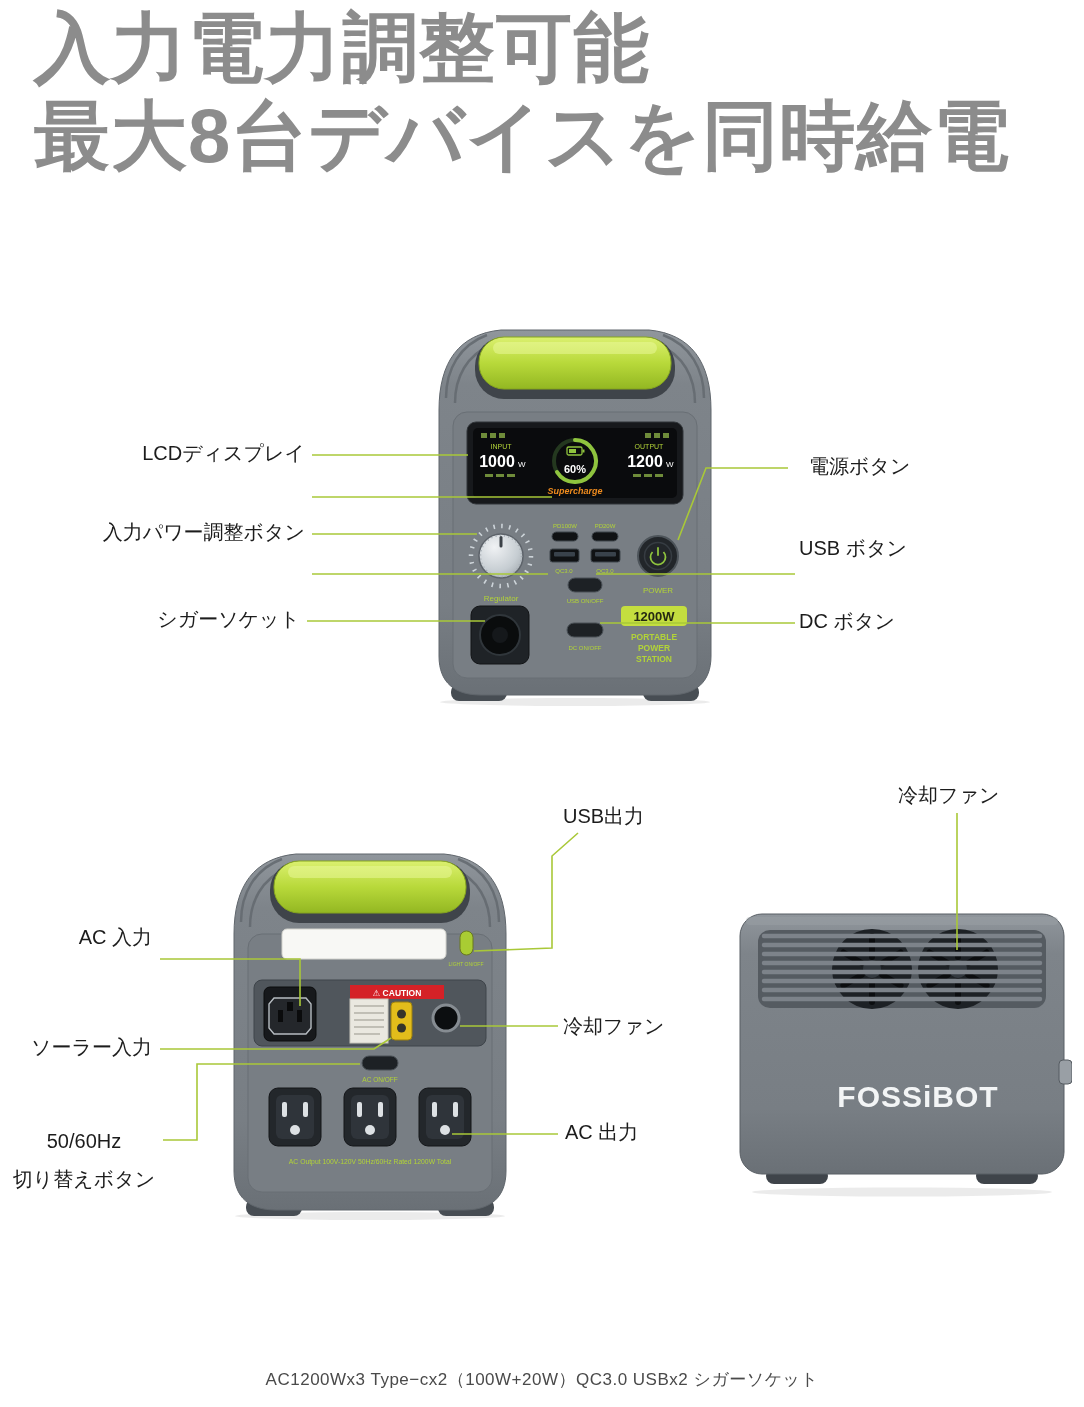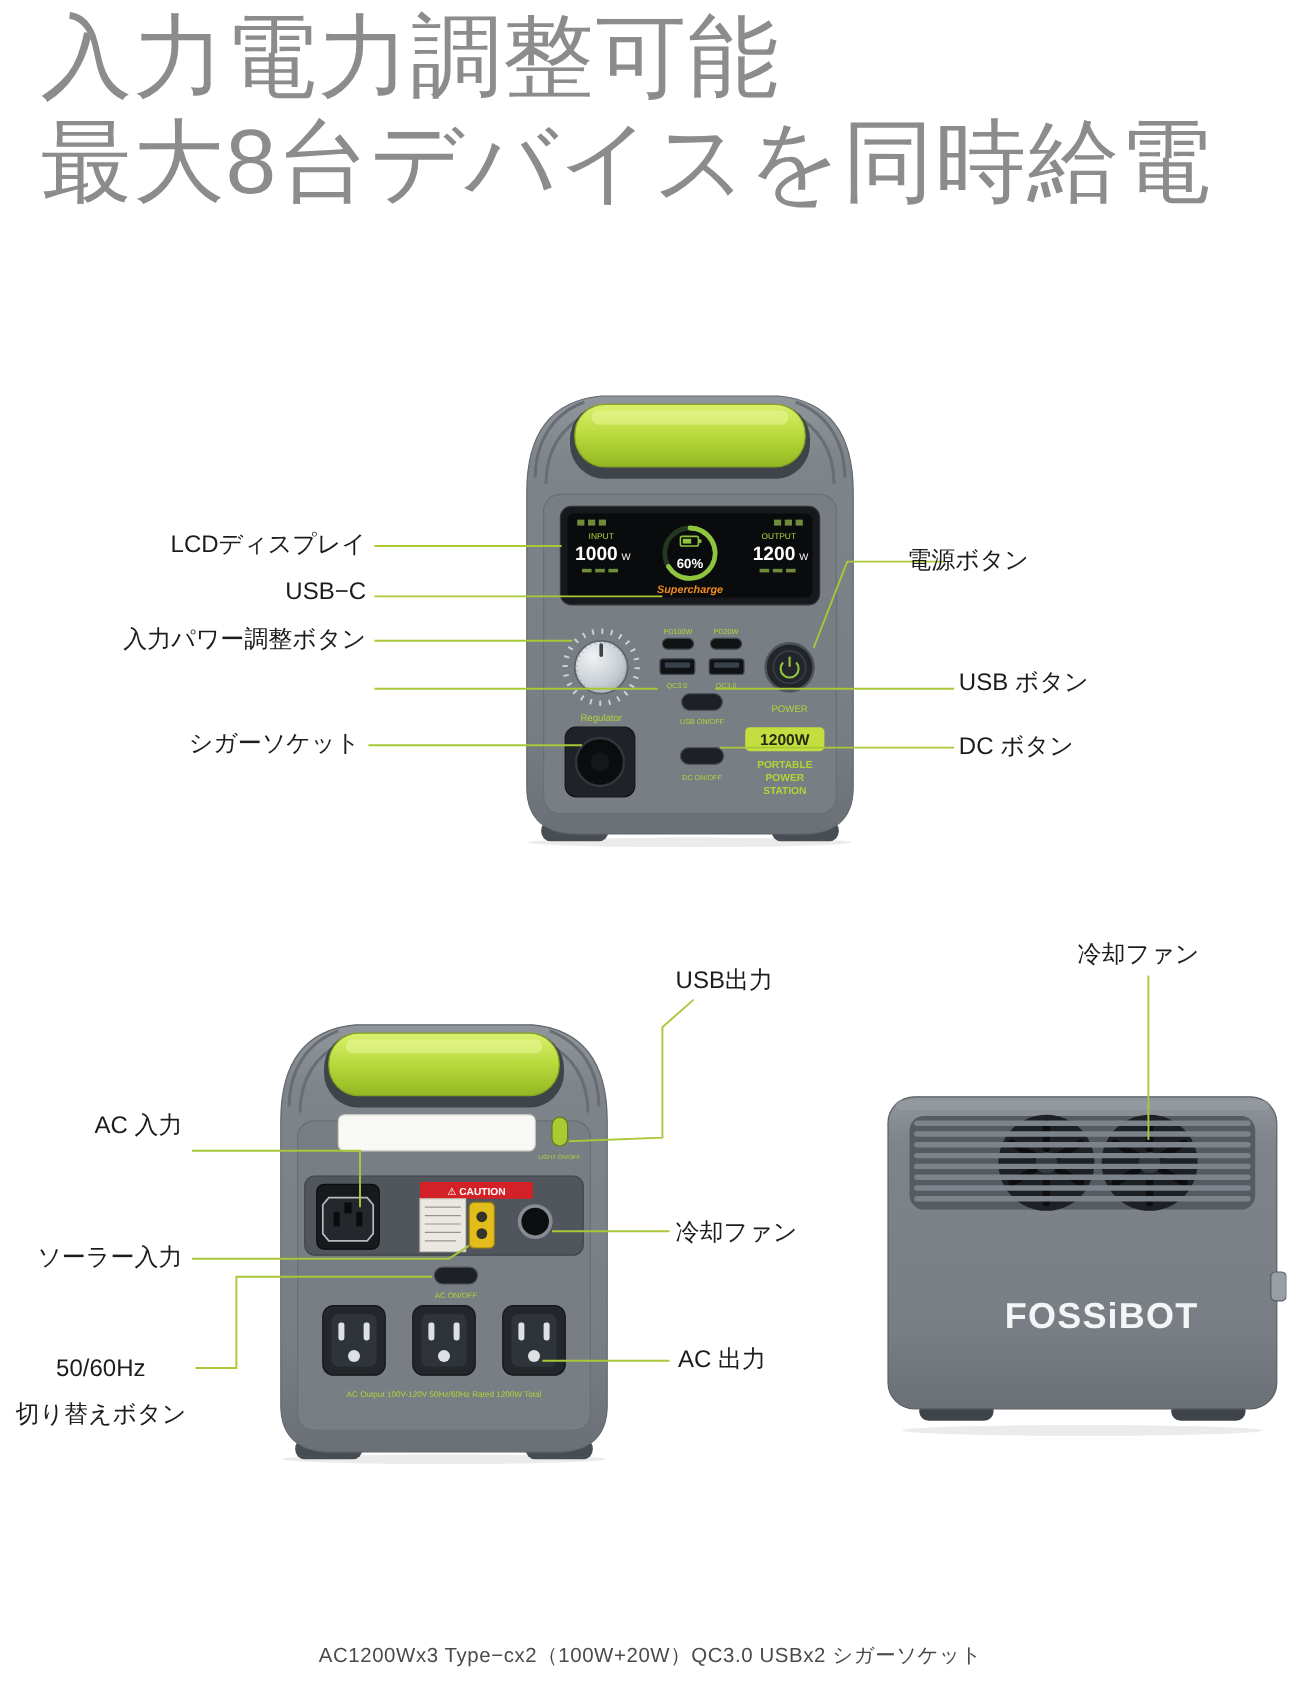--- a/index.html
+++ b/index.html
@@ -1,20 +1,20 @@
 <!DOCTYPE html>
 <html><head>
 <meta charset="utf-8">
 <style>
   * { margin:0; padding:0; box-sizing:border-box; }
   html, body { background:#ffffff; }
   body { font-family:"Liberation Sans","DejaVu Sans",sans-serif; }
   .page { position:relative; width:1084px; height:1407px; background:#ffffff; overflow:hidden; margin:0 auto; }
 
-  .title { position:absolute; left:34px; top:4px; color:#8c8c8c; font-weight:normal;
+  .title { position:absolute; left:34px; top:4px; color:#8c8c8c; font-weight:bold;
            font-size:76px; line-height:88px; letter-spacing:1px; white-space:nowrap; }
 
   .callout-label { position:absolute; font-size:20px; color:#1c1c1c; white-space:nowrap; z-index:6; }
   .callout-label.r { text-align:right; }
   .callout-label.c { text-align:center; line-height:38px; }
 
   .device { position:absolute; z-index:1; }
   .callout-lines { position:absolute; left:0; top:0; z-index:5; pointer-events:none; }
 
   .footer-caption { position:absolute; left:0; width:100%; top:1368px; text-align:center;
@@ -304,25 +304,24 @@
       <polyline points="160,959 300,959 300,1006"></polyline>
       <polyline points="160,1049 374,1049 391,1038"></polyline>
       <polyline points="163,1140 197,1140 197,1064 360,1064"></polyline>
       <path d="M558 1026 H460"></path>
       <path d="M558 1134 H452"></path>
       <path d="M957 813 V950"></path>
     </g>
   </svg>
 
   <div class="callout-label r" style="left:40px; top:440px; width:265px;">LCDディスプレイ</div>
-  <div class="callout-label r" style="left:40px; top:482px; width:265px;">USB−C</div>
   <div class="callout-label r" style="left:40px; top:519px; width:265px;">入力パワー調整ボタン</div>
   <div class="callout-label r" style="left:35px; top:606px; width:265px;">シガーソケット</div>
-  <div class="callout-label" style="left:756px; top:453px;">電源ボタン</div>
-  <div class="callout-label" style="left:799px; top:555px;">USB ボタン</div>
+  <div class="callout-label" style="left:809px; top:453px;">電源ボタン</div>
+  <div class="callout-label" style="left:799px; top:535px;">USB ボタン</div>
   <div class="callout-label" style="left:799px; top:608px;">DC ボタン</div>
 
   <div class="callout-label" style="left:563px; top:803px;">USB出力</div>
   <div class="callout-label r" style="left:30px; top:924px; width:122px;">AC 入力</div>
   <div class="callout-label r" style="left:10px; top:1034px; width:142px;">ソーラー入力</div>
   <div class="callout-label c" style="left:8px; top:1122px; width:152px;">
     <div>50/60Hz</div>
     <div>切り替えボタン</div>
   </div>
   <div class="callout-label" style="left:563px; top:1013px;">冷却ファン</div>

